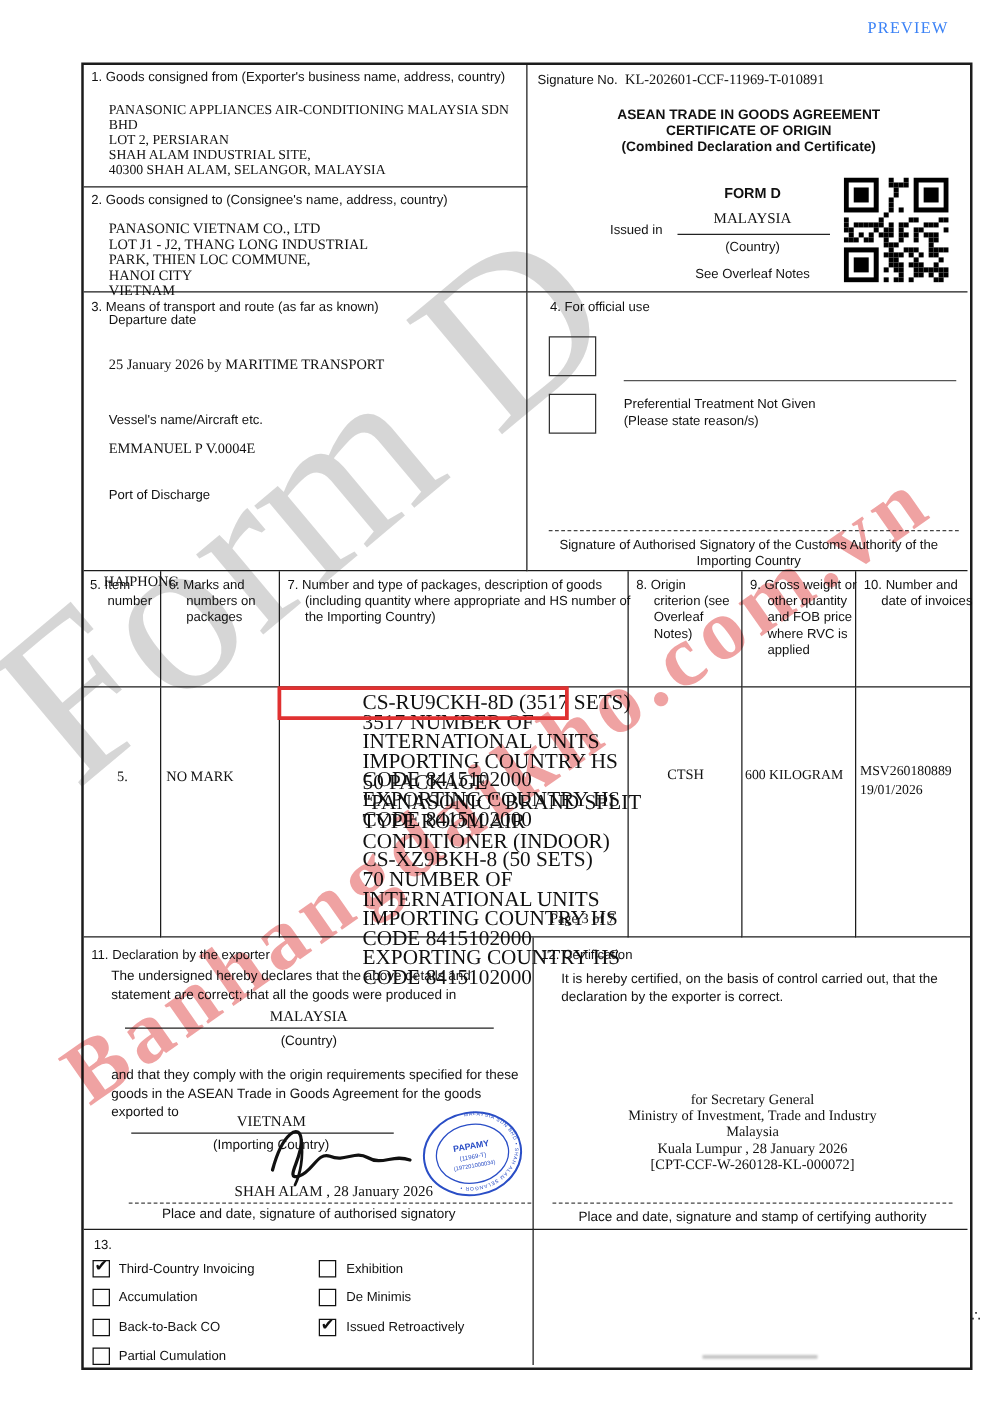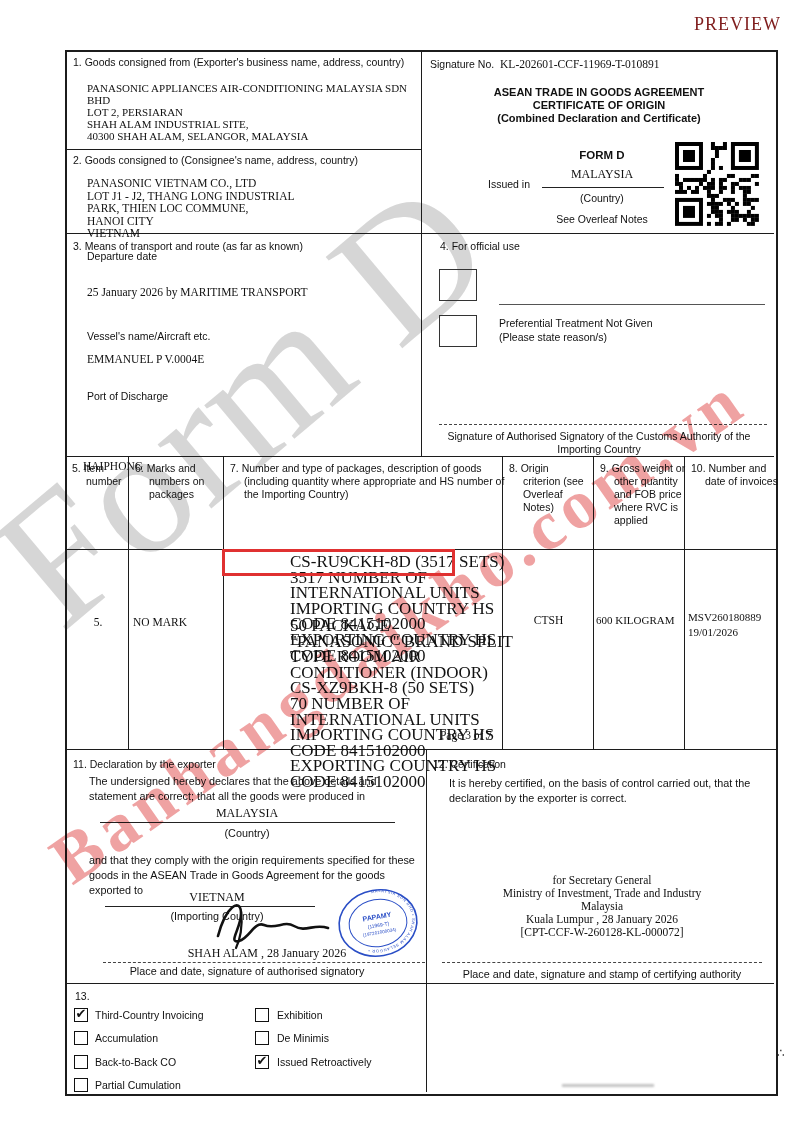--- a/index.html
+++ b/index.html
@@ -7,21 +7,21 @@
         font-family:"Liberation Sans",sans-serif;color:#111;}
   
   .wm-gray{position:absolute;left:62px;top:468px;font-family:"Liberation Serif",serif;
            font-size:182px;color:#cdcdcd;opacity:.8;white-space:nowrap;z-index:0;
            transform:rotate(-40deg);transform-origin:0 80%;pointer-events:none;}
   .wm-red{position:absolute;left:82px;top:820px;font-family:"Liberation Serif",serif;
           font-weight:bold;font-size:70px;letter-spacing:6px;color:rgba(224,76,76,.52);
           white-space:nowrap;z-index:5;transform:rotate(-35deg);transform-origin:0 100%;
           mix-blend-mode:multiply;pointer-events:none;}
   .preview{position:absolute;left:694px;top:14px;font-family:"Liberation Serif",serif;
-           font-size:18px;letter-spacing:1px;color:#7f1d1d;z-index:2;}
+           font-size:13px;letter-spacing:1px;color:#3b82f6;z-index:2;}
   
   .doc{position:absolute;left:65px;top:50px;width:709px;height:1042px;border:2px solid #1c1c1c;z-index:1;}
   .cell{position:absolute;box-sizing:border-box;}
   .br{border-right:1.5px solid #1c1c1c;} .bb{border-bottom:1.5px solid #1c1c1c;}
   .lbl{font-size:10.5px;line-height:13px;}
   .hang{text-indent:-14px;padding-left:14px;}
   .ser{font-family:"Liberation Serif",serif;font-size:11.5px;}
   .abs{position:absolute;}
   .ctr{text-align:center;}
   .line{border-top:1px solid #222;height:0;}

